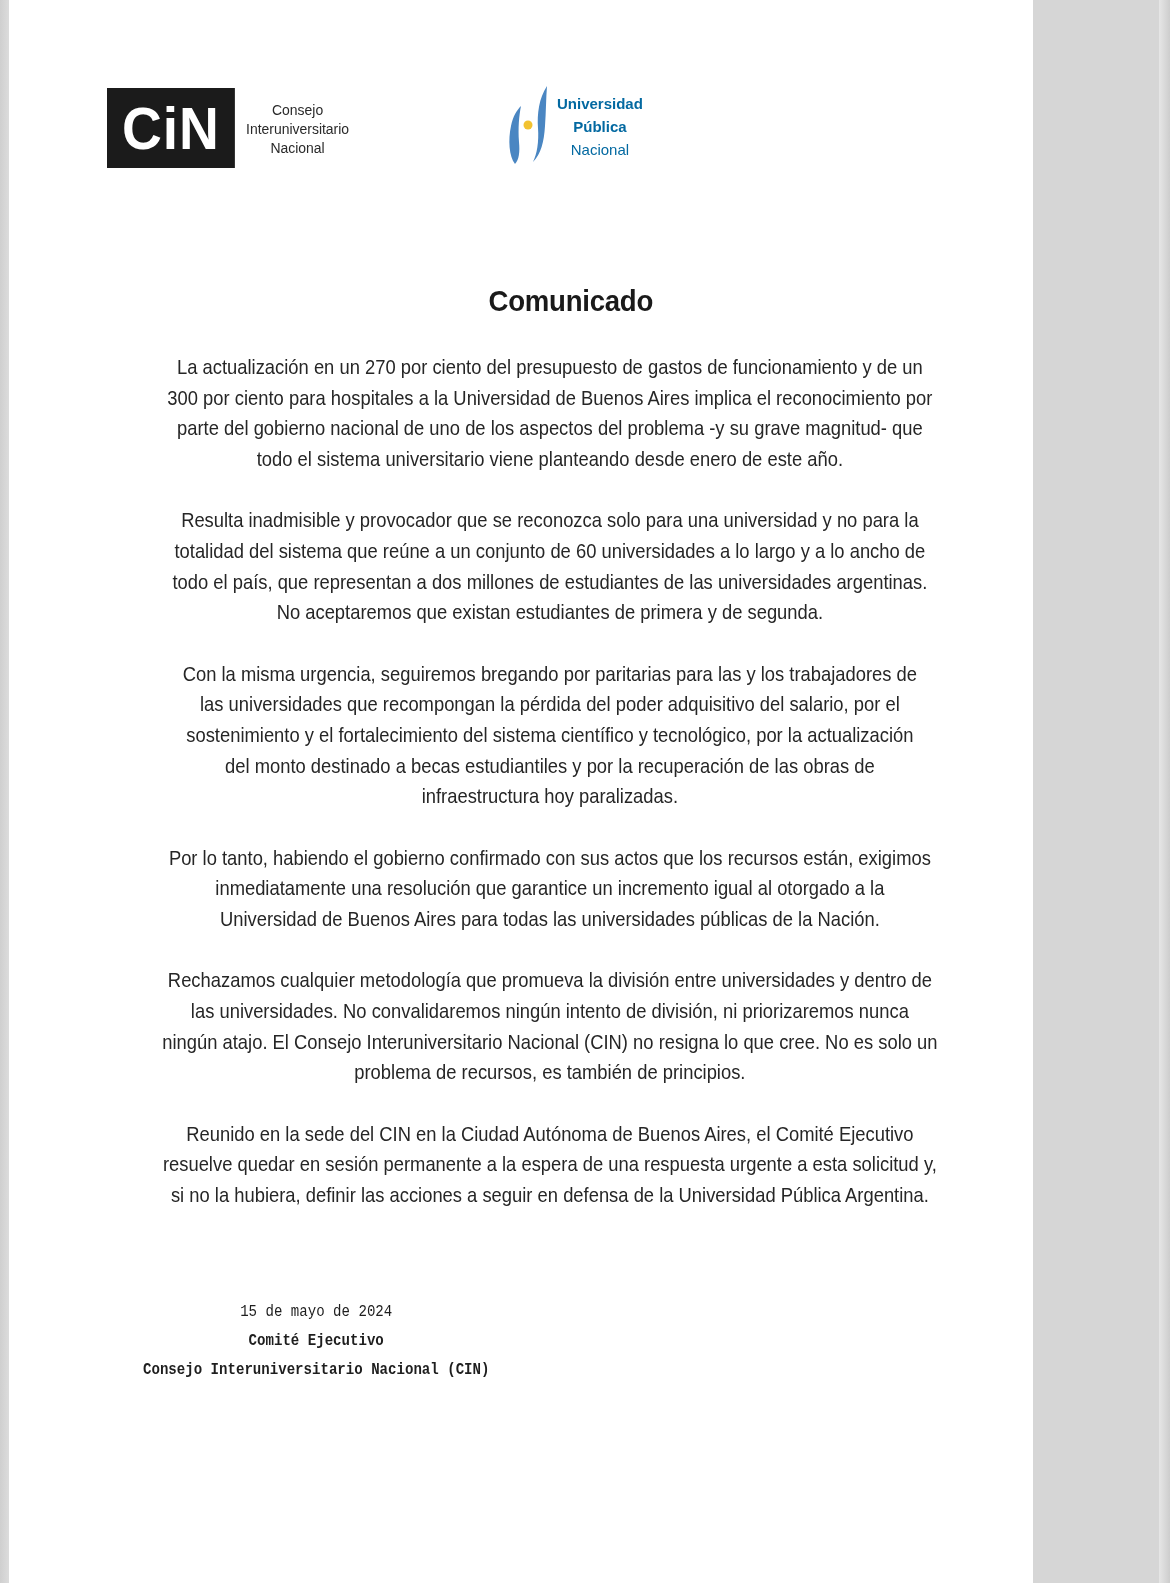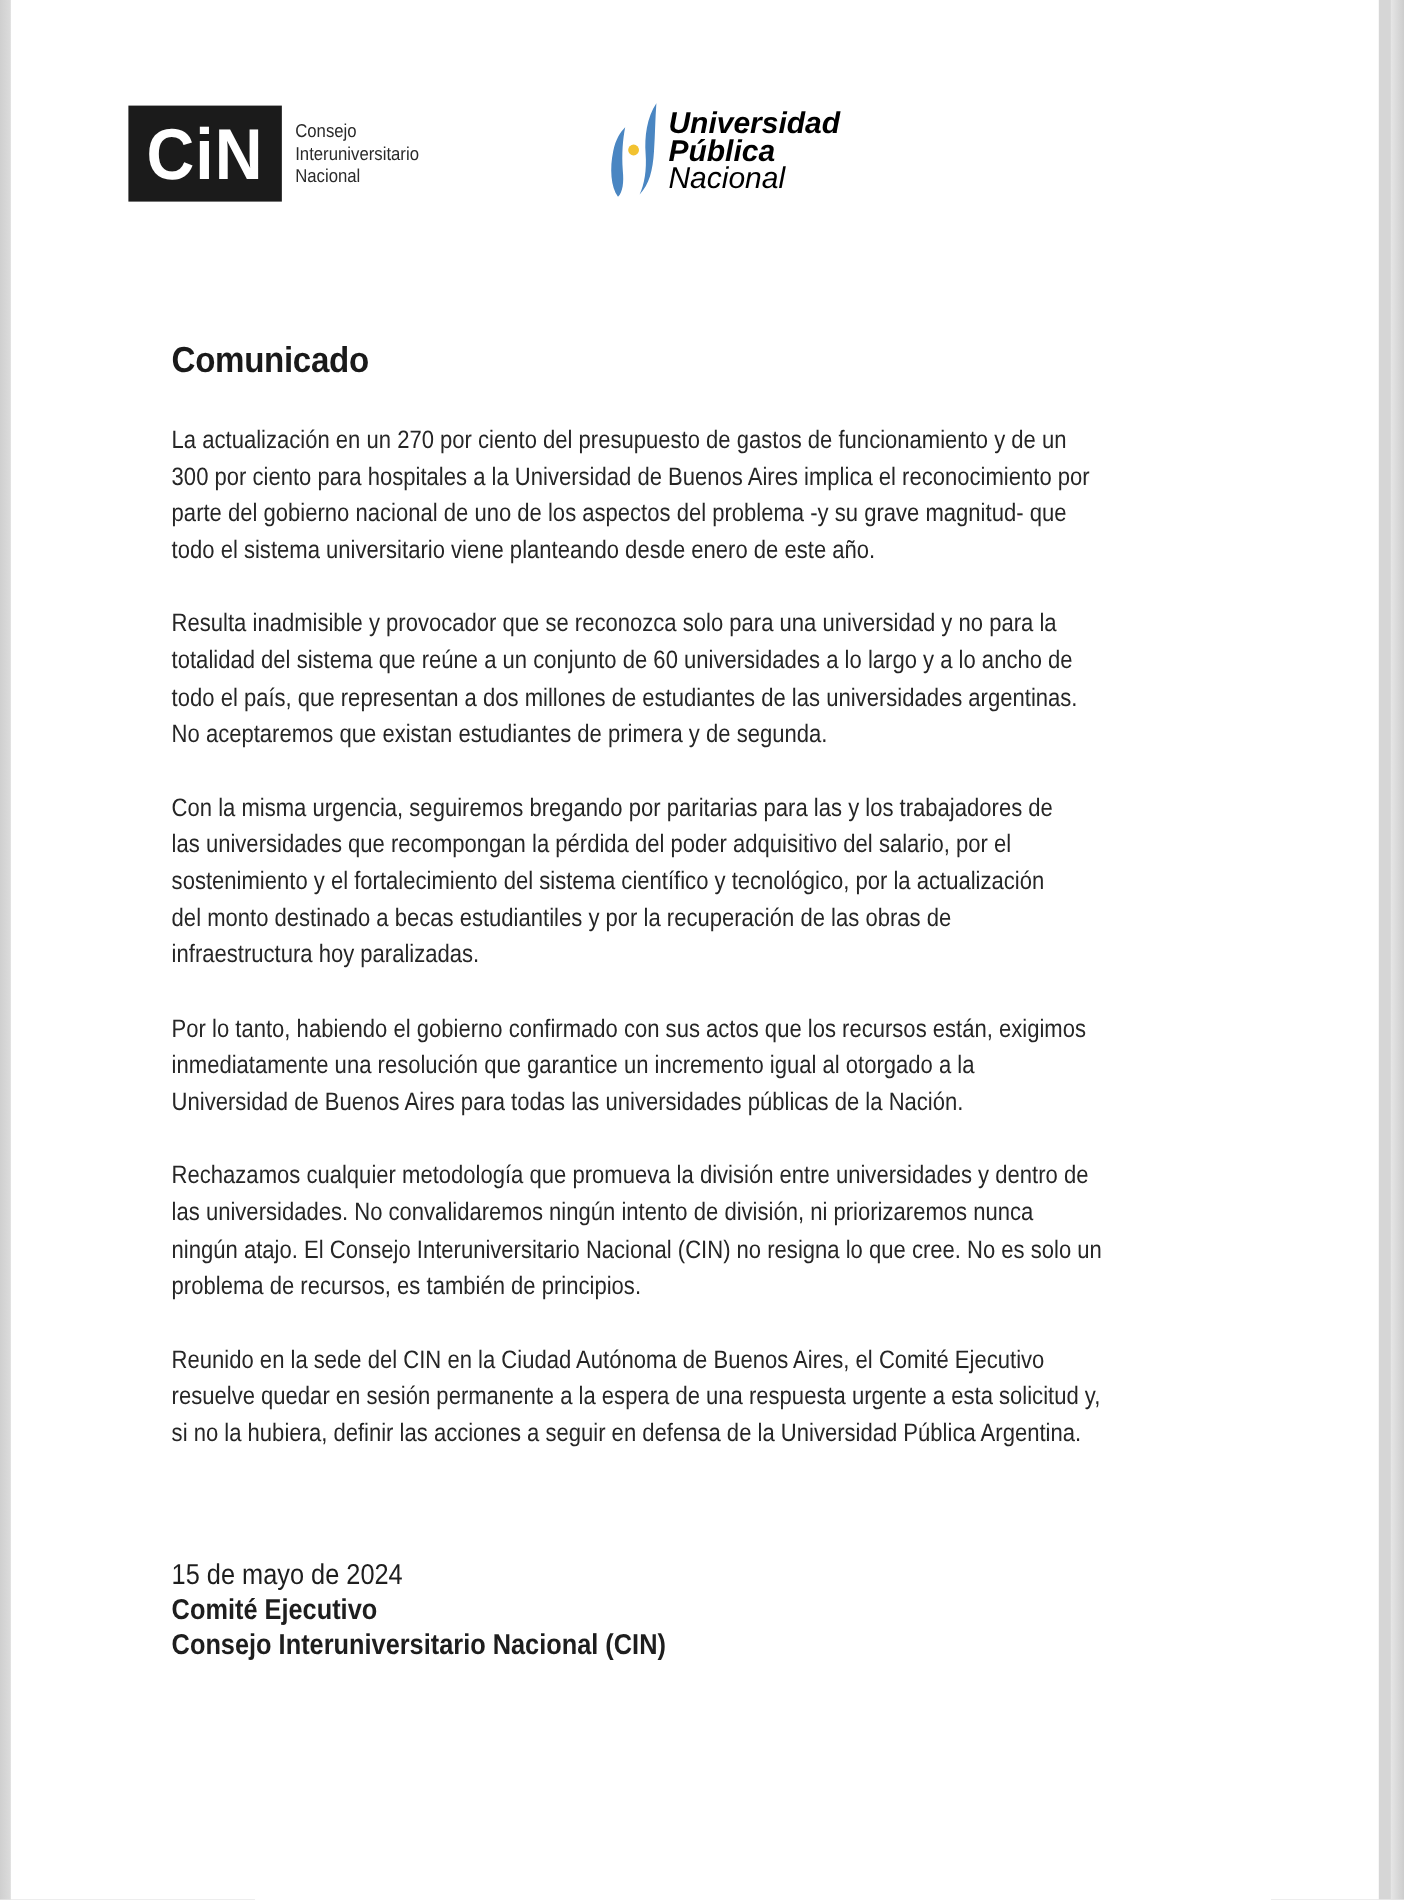--- a/index.html
+++ b/index.html
@@ -19,23 +19,24 @@
     background: linear-gradient(to right, #cfcfcf, #dcdcdc);
   }
   .edge-right {
     position: absolute; right: 0; top: 0; width: 11px; height: 1583px;
     background: linear-gradient(to right, #e6e6e6, #cdcdcd);
   }
   .page {
     position: absolute;
     left: 9px;
     top: 0;
-    width: 1140px;
+    width: 1024px;
     height: 1583px;
     background: #ffffff;
+    text-align: center;
   }
   
   .cin-logo {
     position: absolute;
     left: 98px;
     top: 88px;
     display: flex;
     align-items: center;
   }
   .cin-box {
@@ -72,24 +73,23 @@
     display: flex;
     align-items: center;
   }
   .upa-mark {
     width: 50px;
     height: 84px;
   }
   .upa-text {
     margin-left: 4px;
     font-family: "Liberation Sans", sans-serif;
-    color: #000000;
-    font-size: 25px;
+    color: #0369a1;
+    font-size: 15px;
     line-height: 23px;
-    font-style: italic;
   }
   .upa-text .b { font-weight: bold; }
 
   
   .content {
     position: absolute;
     left: 134px;
     top: 284px;
     width: 930px;
     color: #222222;
@@ -114,22 +114,22 @@
   .line {
     white-space: nowrap;
     display: block;
     transform: scaleX(0.875);
     transform-origin: left center;
   }
   .signature {
     position: absolute;
     left: 134px;
     top: 1298px;
-    font-family: Liberation Sans, sans-serif;
-    font-size: 24px;
+    font-family: Liberation Mono, monospace;
+    font-size: 16px;
     line-height: 29px;
     color: #1e1e1e;
   }
   .signature .line { transform: scaleX(0.88); }
   .signature .bold { font-weight: bold; }
 </style>
 </head>
 <body>
 
 <div class="edge-left"></div>

